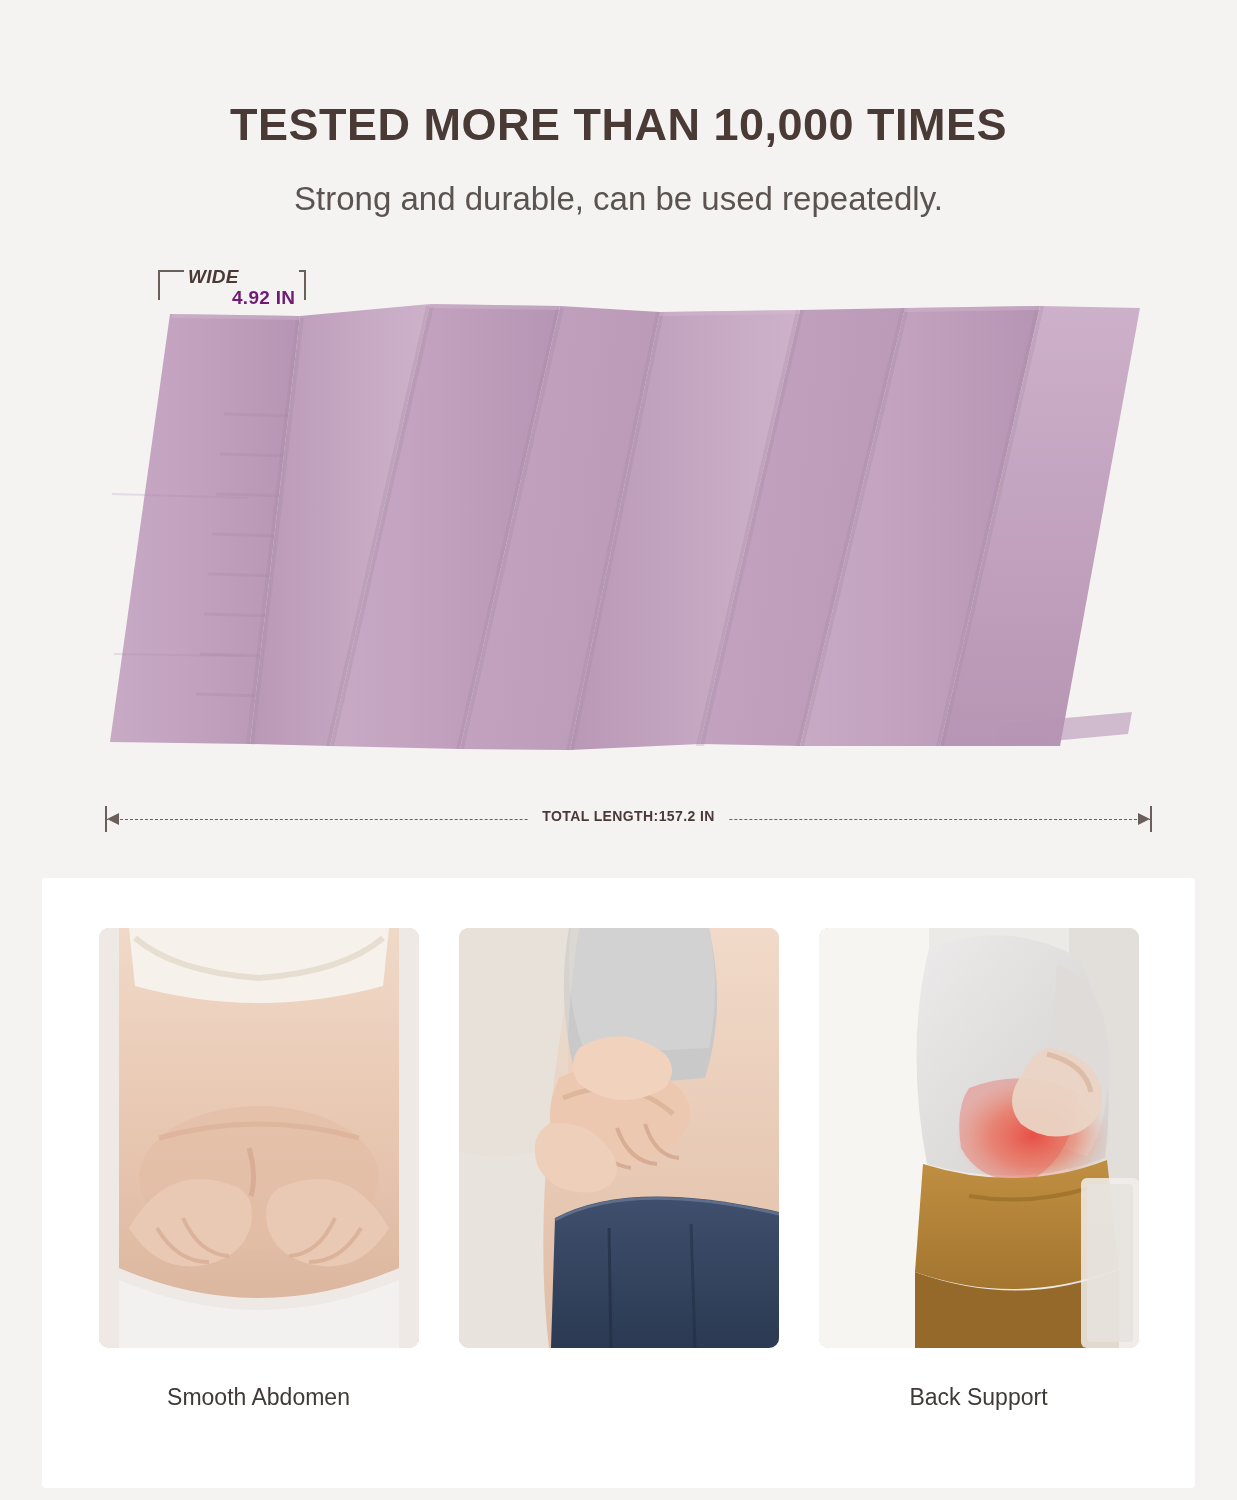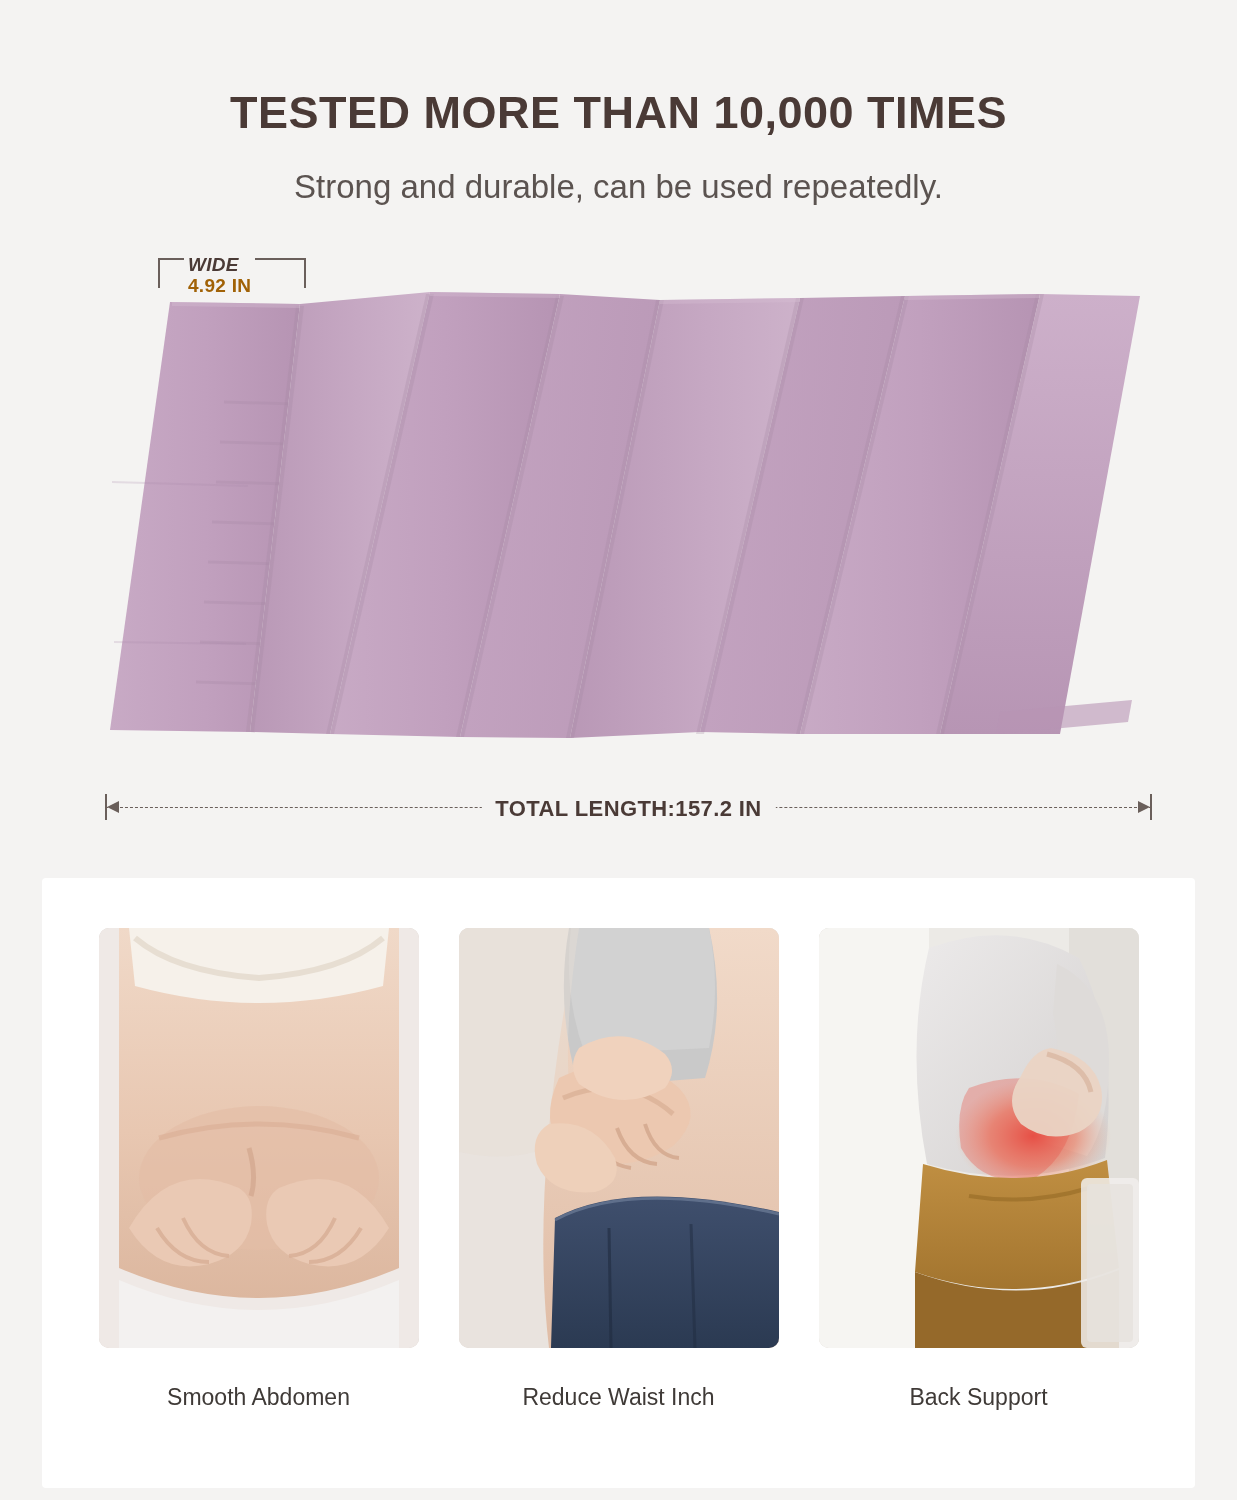--- a/index.html
+++ b/index.html
@@ -21,20 +21,21 @@
   .header {
     padding-top: 88px;
     text-align: center;
   }
   .headline {
     font-size: 45px;
     font-weight: bold;
     letter-spacing: 0.5px;
     color: #4a3a36;
     line-height: 1.1;
+    margin-top: 12px;
   }
   .subhead {
     margin-top: 30px;
     font-size: 33px;
     color: #5b5350;
     font-weight: normal;
   }
 
   
   .product-area {
@@ -71,22 +72,23 @@
   .wide-labels .l1 {
     font-size: 19px;
     font-weight: bold;
     color: #4a3a36;
     letter-spacing: 0.3px;
     font-style: italic;
   }
   .wide-labels .l2 {
     font-size: 19px;
     font-weight: bold;
-    color: #a16207;
+    color: #701a75;
     letter-spacing: 0.3px;
+    margin-left: 44px;
   }
 
   
   .band-wrap {
     position: absolute;
     left: 0;
     top: 40px;
     width: 1237px;
     height: 500px;
   }
@@ -125,21 +127,21 @@
   }
   .length-dim .arrow.left { left: 2px; border-right: 12px solid #6a5f5b; }
   .length-dim .arrow.right { right: 2px; border-left: 12px solid #6a5f5b; }
   .length-dim .label {
     position: absolute;
     left: 50%;
     top: 2px;
     transform: translateX(-50%);
     background: #f4f3f2;
     padding: 0 14px;
-    font-size: 22px;
+    font-size: 14px;
     font-weight: bold;
     letter-spacing: 0.4px;
     color: #4a3a36;
     white-space: nowrap;
   }
 
   
   .benefits-card {
     position: absolute;
     left: 42px;
@@ -339,21 +341,20 @@
             <path d="M104,170 q62,-26 110,16" fill="none" stroke="#d6aa90" stroke-width="5" opacity="0.6"></path>
             <path d="M120,120 q44,-26 86,6 q14,16 0,34 q-44,26 -86,-4 q-12,-18 0,-36" fill="#f0d2bd"></path>
             <g stroke="#d4a98f" stroke-width="4" fill="none" opacity="0.85">
               <path d="M130,206 q14,30 42,34"></path>
               <path d="M158,200 q12,34 40,36"></path>
               <path d="M186,196 q10,32 34,34"></path>
             </g>
             <path d="M90,196 q44,-6 66,34 q8,26 -20,34 q-44,4 -58,-28 q-8,-28 12,-40" fill="#eed0ba"></path>
           </svg>
         </div>
-        <div class="benefit-caption">Reduce Waist Inch</div>
       </div>
 
       <div class="benefit">
         <div class="benefit-photo">
           <svg viewBox="0 0 320 420" preserveAspectRatio="xMidYMid slice" xmlns="http://www.w3.org/2000/svg">
             <defs>
               <radialGradient id="pain" cx="50%" cy="50%" r="50%">
                 <stop offset="0" stop-color="#e8342a" stop-opacity="0.85"></stop>
                 <stop offset="0.55" stop-color="#ef6a4a" stop-opacity="0.55"></stop>
                 <stop offset="1" stop-color="#f2a07a" stop-opacity="0"></stop>

